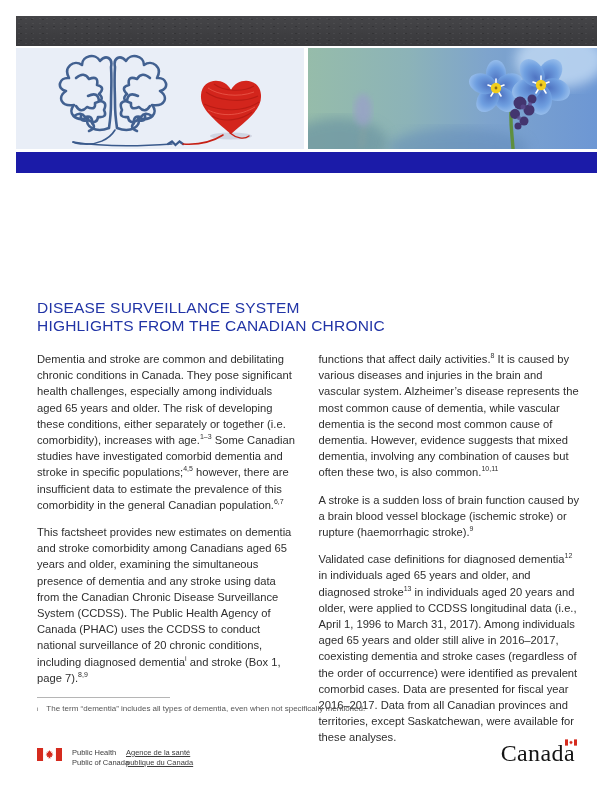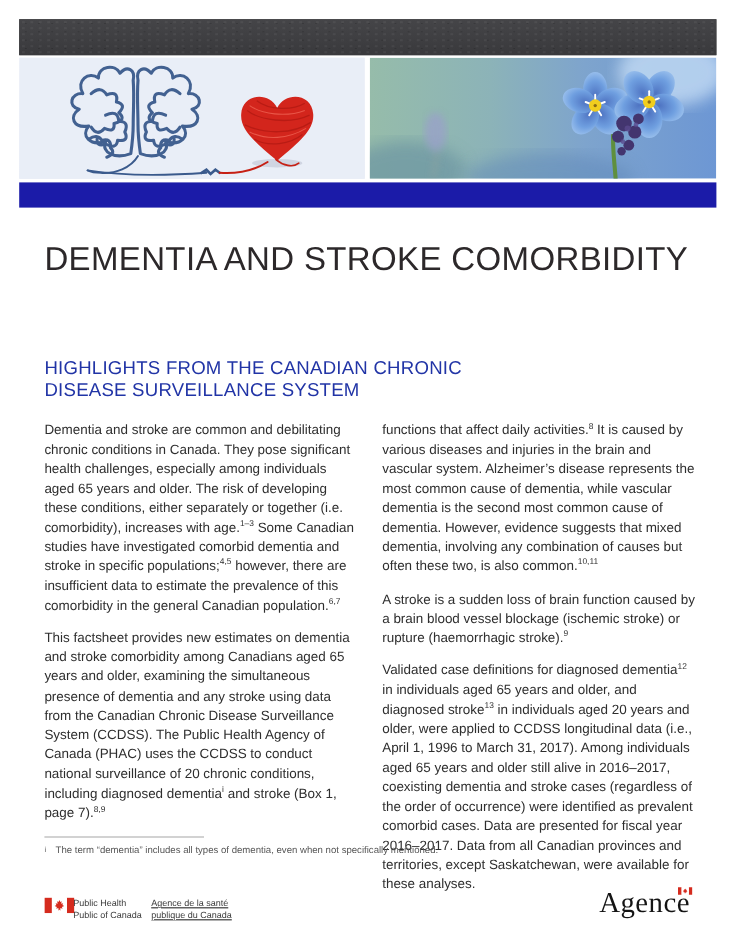--- a/index.html
+++ b/index.html
@@ -39,21 +39,21 @@
 
   
   .fn-rule{position:absolute;left:37px;top:697px;width:133px;border-top:1px solid #b5b5b5;}
   .footnote{position:absolute;left:37px;top:704px;width:520px;color:#565656;
             font-size:8px;line-height:10px;display:flex;}
   .footnote .mark{font-size:6px;vertical-align:top;margin-right:8px;position:relative;top:0px;}
 
   
   .footer-flag{position:absolute;left:37px;top:748px;width:25px;height:13px;}
   .phac{position:absolute;top:748px;color:#3c3c3c;font-size:7.5px;line-height:9.5px;}
-  .phac.en{left:61px;}
+  .phac.en{left:72px;}
   .phac.fr{left:126px;text-decoration:underline;}
   .phac span{display:block;}
   .wordmark{position:absolute;right:37px;top:741px;color:#141414;
             font-family:"Liberation Serif",serif;font-size:24px;line-height:24px;letter-spacing:.4px;}
   .wordmark .wm-flag{position:absolute;right:-2px;top:-2px;width:12px;height:7px;}
 </style>
 </head>
 <body>
 
 <div class="page">
@@ -178,26 +178,25 @@
         <circle cx="215" cy="59" r="2.5"></circle>
           <circle cx="211" cy="70" r="2"></circle>
           <circle cx="222" cy="56" r="2"></circle>
       </g>
     </svg>
   </div>
 
   <div class="bluebar"></div>
 
   <h1 class="title" style="margin:0;font-weight:400;">
-    <span>DEMENTIA AND STROKE COMORBIDITY</span>
   </h1>
 
   <h2 class="subtitle" style="margin:0;font-weight:400;">
+    <span>DISEASE SURVEILLANCE SYSTEM</span>
     <span>HIGHLIGHTS FROM THE CANADIAN CHRONIC</span>
-    <span>DISEASE SURVEILLANCE SYSTEM</span>
   </h2>
 
   <div class="columns">
     <div class="col">
         <p>Dementia and stroke are common and debilitating chronic conditions in Canada. They pose significant health challenges, especially among individuals aged 65 years and older. The risk of developing these conditions, either separately or together (i.e. comorbidity), increases with age.<sup>1–3</sup> Some Canadian studies have investigated comorbid dementia and stroke in specific populations;<sup>4,5</sup> however, there are insufficient data to estimate the prevalence of this comorbidity in the general Canadian population.<sup>6,7</sup></p>
         <p>This factsheet provides new estimates on dementia and stroke comorbidity among Canadians aged 65 years and older, examining the simultaneous presence of dementia and any stroke using data from the Canadian Chronic Disease Surveillance System (CCDSS). The Public Health Agency of Canada (PHAC) uses the CCDSS to conduct national surveillance of 20 chronic conditions, including diagnosed dementia<sup>i</sup> and stroke (<b>Box 1</b>, page 7).<sup>8,9</sup></p>
       </div>
     <div class="col">
         <p>functions that affect daily activities.<sup>8</sup> It is caused by various diseases and injuries in the brain and vascular system. Alzheimer’s disease represents the most common cause of dementia, while vascular dementia is the second most common cause of dementia. However, evidence suggests that mixed dementia, involving any combination of causes but often these two, is also common.<sup>10,11</sup></p>
         <p>A stroke is a sudden loss of brain function caused by a brain blood vessel blockage (ischemic stroke) or rupture (haemorrhagic stroke).<sup>9</sup></p>
@@ -219,21 +218,21 @@
   </svg>
   <div class="phac en">
     <span>Public Health</span>
     <span>Public of Canada</span>
   </div>
   <div class="phac fr">
     <span>Agence de la santé</span>
     <span>publique du Canada</span>
   </div>
   <div class="wordmark">
-    <span>Agence</span>
+    <span>Canada</span>
     <svg class="wm-flag" viewBox="0 0 100 52">
       <rect x="0" y="0" width="25" height="52" fill="#d52b1e"></rect>
       <rect x="75" y="0" width="25" height="52" fill="#d52b1e"></rect>
       <rect x="25" y="0" width="50" height="52" fill="#ffffff"></rect>
       <path fill="#d52b1e" transform="translate(50,26) scale(0.42) translate(-50,-48)" d="M50 6 L57 22 L68 15 L64 34 L80 30 L74 45 L88 52 L70 60 L75 74 L58 69 L57 90 L50 80 L43 90 L42 69 L25 74 L30 60 L12 52 L26 45 L20 30 L36 34 L32 15 L43 22 Z"></path>
     </svg>
   </div>
 
 </div>
 

